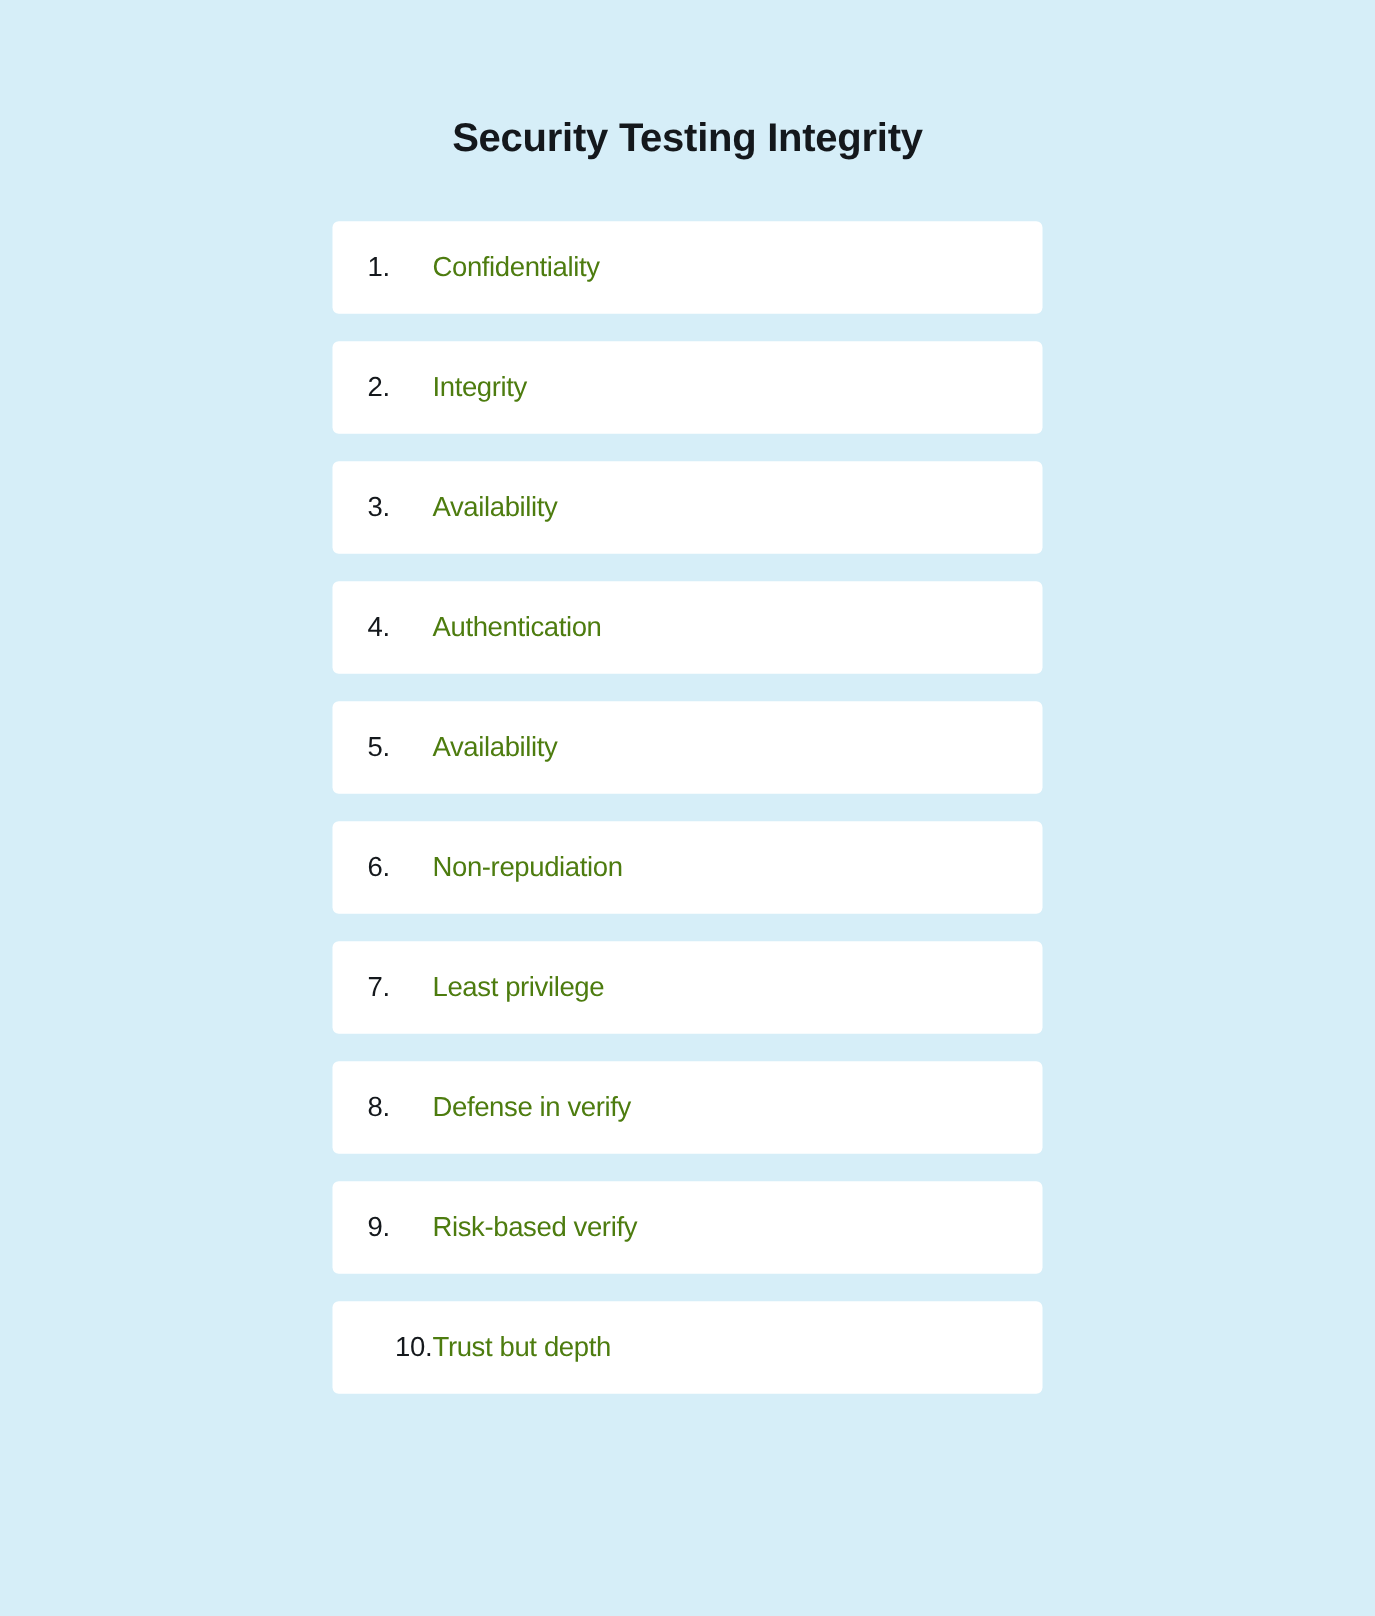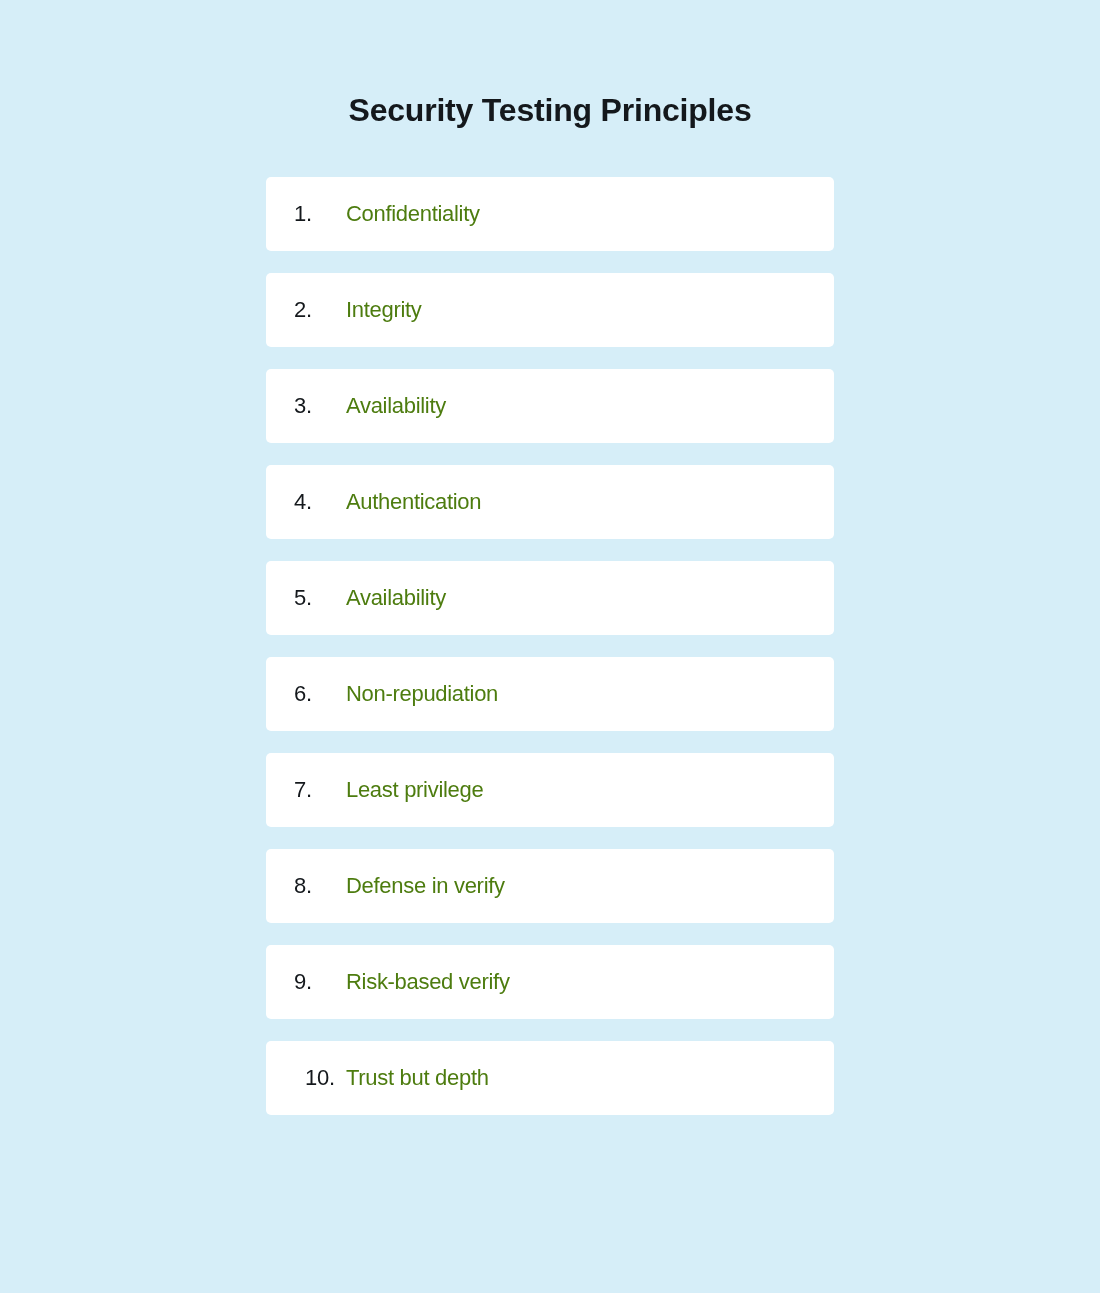--- a/index.html
+++ b/index.html
@@ -48,34 +48,34 @@
   }
   .num {
     font-size: 22px;
     color: #14181c;
     width: 52px;
     flex: 0 0 52px;
     text-align: left;
     letter-spacing: -0.2px;
   }
   .num.wide {
-    text-align: center;
+    text-align: right;
   }
   .label {
     font-size: 22px;
     color: #4d7c0f;
     letter-spacing: -0.3px;
   }
 </style>
 </head>
 <body>
 
 <div class="page">
 
-  <h1 class="title">Security Testing Principles</h1>
+  <h1 class="title">Security Testing Integrity</h1>
 
   <div class="list">
 
     <div class="item">
       <span class="num">1.</span>
       <span class="label">Confidentiality</span>
     </div>
 
     <div class="item">
       <span class="num">2.</span>

